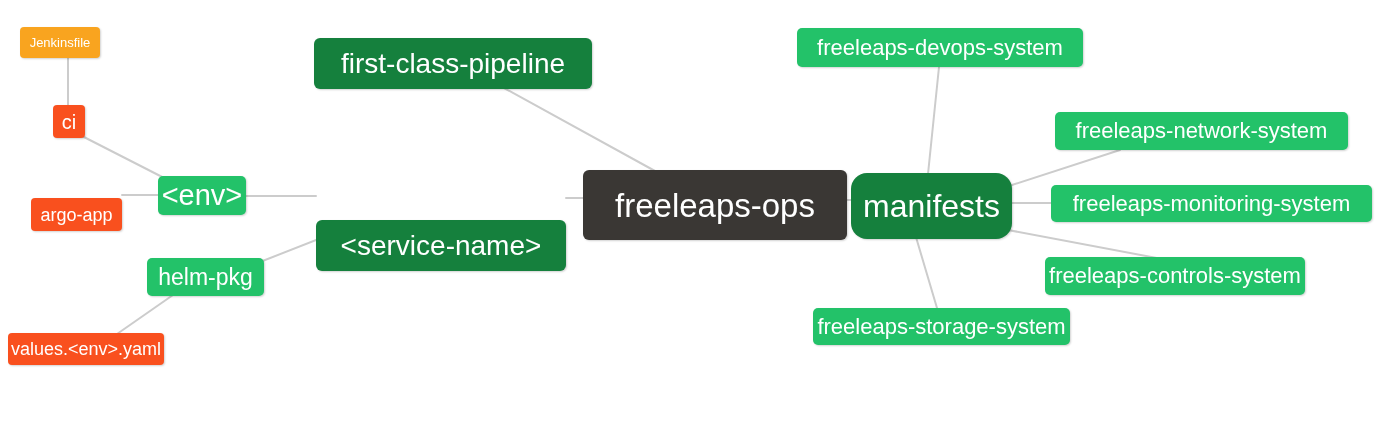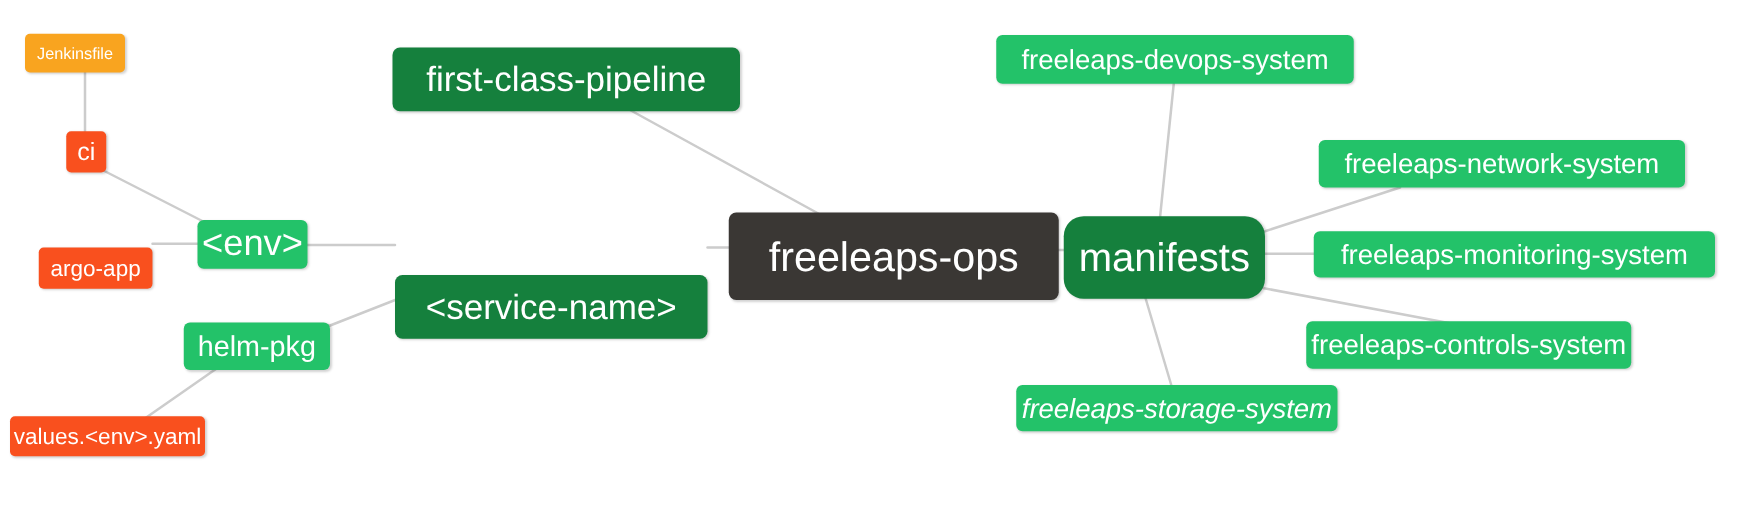--- a/index.html
+++ b/index.html
@@ -53,21 +53,21 @@
   .n-argo        { left: 31px;   top: 178px; width: 91px;  height: 33px; font-size: 18px; border-radius: 4px; margin-top: 20px; }
   .n-env         { left: 158px;  top: 176px; width: 88px;  height: 39px; font-size: 29px; }
   .n-service     { left: 316px;  top: 172px; width: 250px; height: 51px; font-size: 28px; border-radius: 6px; margin-top: 48px; }
   .n-pipeline    { left: 314px;  top: 38px;  width: 278px; height: 51px; font-size: 28px; border-radius: 6px; }
   .n-root        { left: 583px;  top: 170px; width: 264px; height: 70px; font-size: 33px; border-radius: 6px; }
   .n-manifests   { left: 851px;  top: 173px; width: 161px; height: 66px; font-size: 32px; border-radius: 16px; }
   .n-devops      { left: 797px;  top: 28px;  width: 286px; height: 39px; font-size: 22px; }
   .n-network     { left: 1055px; top: 112px; width: 293px; height: 38px; font-size: 22px; }
   .n-monitoring  { left: 1051px; top: 185px; width: 321px; height: 37px; font-size: 22px; }
   .n-controls    { left: 1032px; top: 257px; width: 260px; height: 38px; font-size: 22px; margin-left: 13px; }
-  .n-storage     { left: 813px;  top: 308px; width: 257px; height: 37px; font-size: 22px; font-style: italic; }
+  .n-storage     { left: 813px;  top: 308px; width: 257px; height: 37px; font-size: 22px; }
   .n-helm        { left: 147px;  top: 258px; width: 117px; height: 38px; font-size: 23px; }
   .n-values      { left: 8px;    top: 333px; width: 156px; height: 32px; font-size: 18px; border-radius: 4px; }
 </style>
 </head>
 <body>
 
 <div class="canvas">
 
   <svg class="edges" viewBox="0 0 1390 421">
     <line x1="68" y1="58" x2="68" y2="106"></line>

